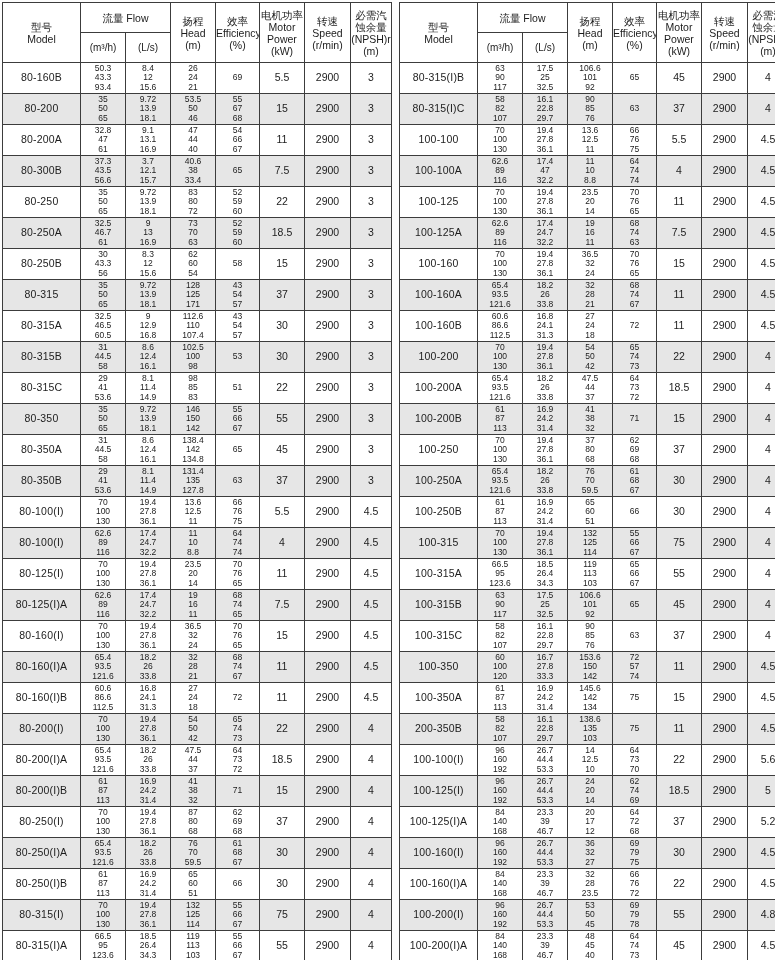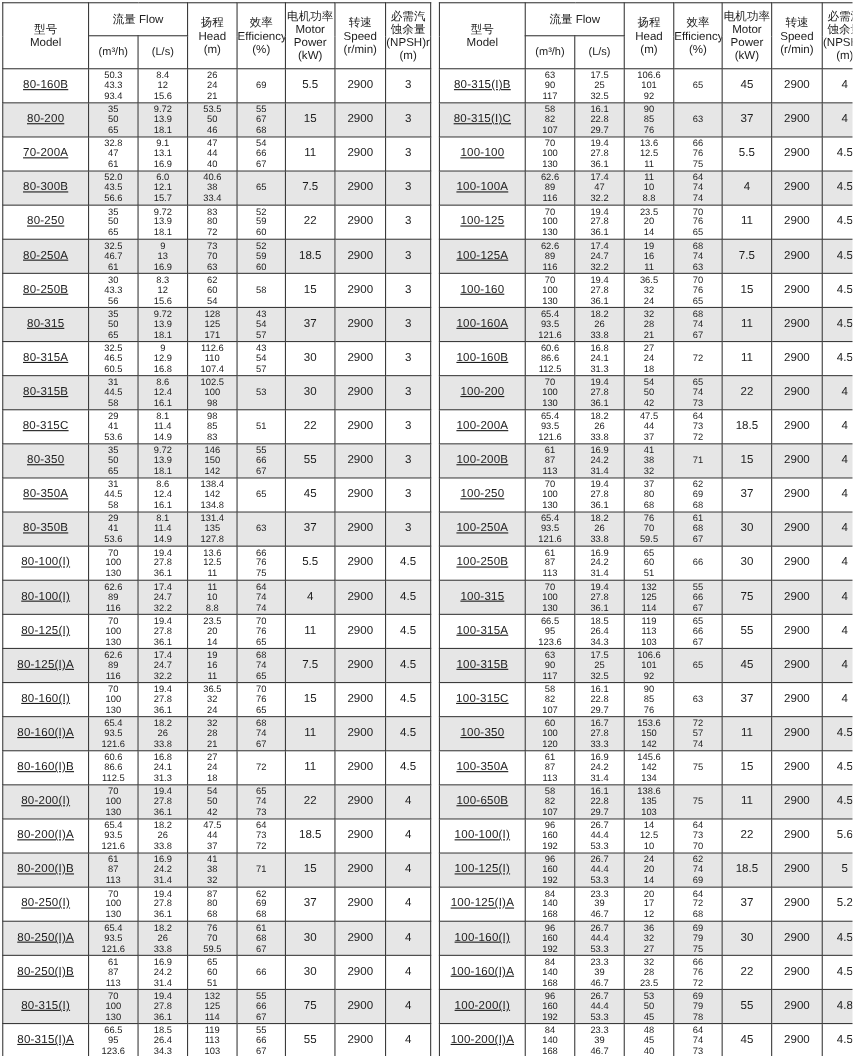--- a/index.html
+++ b/index.html
@@ -19,21 +19,21 @@
   col.c-model { width:78px; }
   col.c-m3h { width:45px; }
   col.c-ls { width:45px; }
   col.c-head { width:45px; }
   col.c-eff { width:44px; }
   col.c-pow { width:45px; }
   col.c-spd { width:46px; }
   col.c-npsh { width:41px; }
   tbody tr { height:31px; }
   tbody tr:nth-child(even) td { background:#e6e6e6; }
-  td.model { font-size:10.5px; letter-spacing:0.2px;text-decoration:underline; }
+  td.model { font-size:10.5px; letter-spacing:0.2px; }
   td.small { font-size:8.5px; line-height:9.5px; }
   td.mid { font-size:10.5px; }
   .vstack div { line-height:9.5px; }
 </style>
 </head>
 <body>
 
 <div class="page">
 
   <table class="spec">
@@ -170,21 +170,21 @@
           </td>
           <td class="mid">
             <div class="vstack">
               <div>3</div>
             </div>
           </td>
         </tr>
         <tr>
           <td class="model">
             <div class="vstack">
-              <div>70-200A</div>
+              <div>80-200A</div>
             </div>
           </td>
           <td class="small">
             <div class="vstack">
               <div>32.8</div>
               <div>47</div>
               <div>61</div>
             </div>
           </td>
           <td class="small">
@@ -225,28 +225,28 @@
           </td>
         </tr>
         <tr>
           <td class="model">
             <div class="vstack">
               <div>80-300B</div>
             </div>
           </td>
           <td class="small">
             <div class="vstack">
-              <div>52.0</div>
+              <div>37.3</div>
               <div>43.5</div>
               <div>56.6</div>
             </div>
           </td>
           <td class="small">
             <div class="vstack">
-              <div>6.0</div>
+              <div>3.7</div>
               <div>12.1</div>
               <div>15.7</div>
             </div>
           </td>
           <td class="small">
             <div class="vstack">
               <div>40.6</div>
               <div>38</div>
               <div>33.4</div>
             </div>
@@ -2579,21 +2579,21 @@
           </td>
           <td class="mid">
             <div class="vstack">
               <div>4.5</div>
             </div>
           </td>
         </tr>
         <tr>
           <td class="model">
             <div class="vstack">
-              <div>100-650B</div>
+              <div>200-350B</div>
             </div>
           </td>
           <td class="small">
             <div class="vstack">
               <div>58</div>
               <div>82</div>
               <div>107</div>
             </div>
           </td>
           <td class="small">

